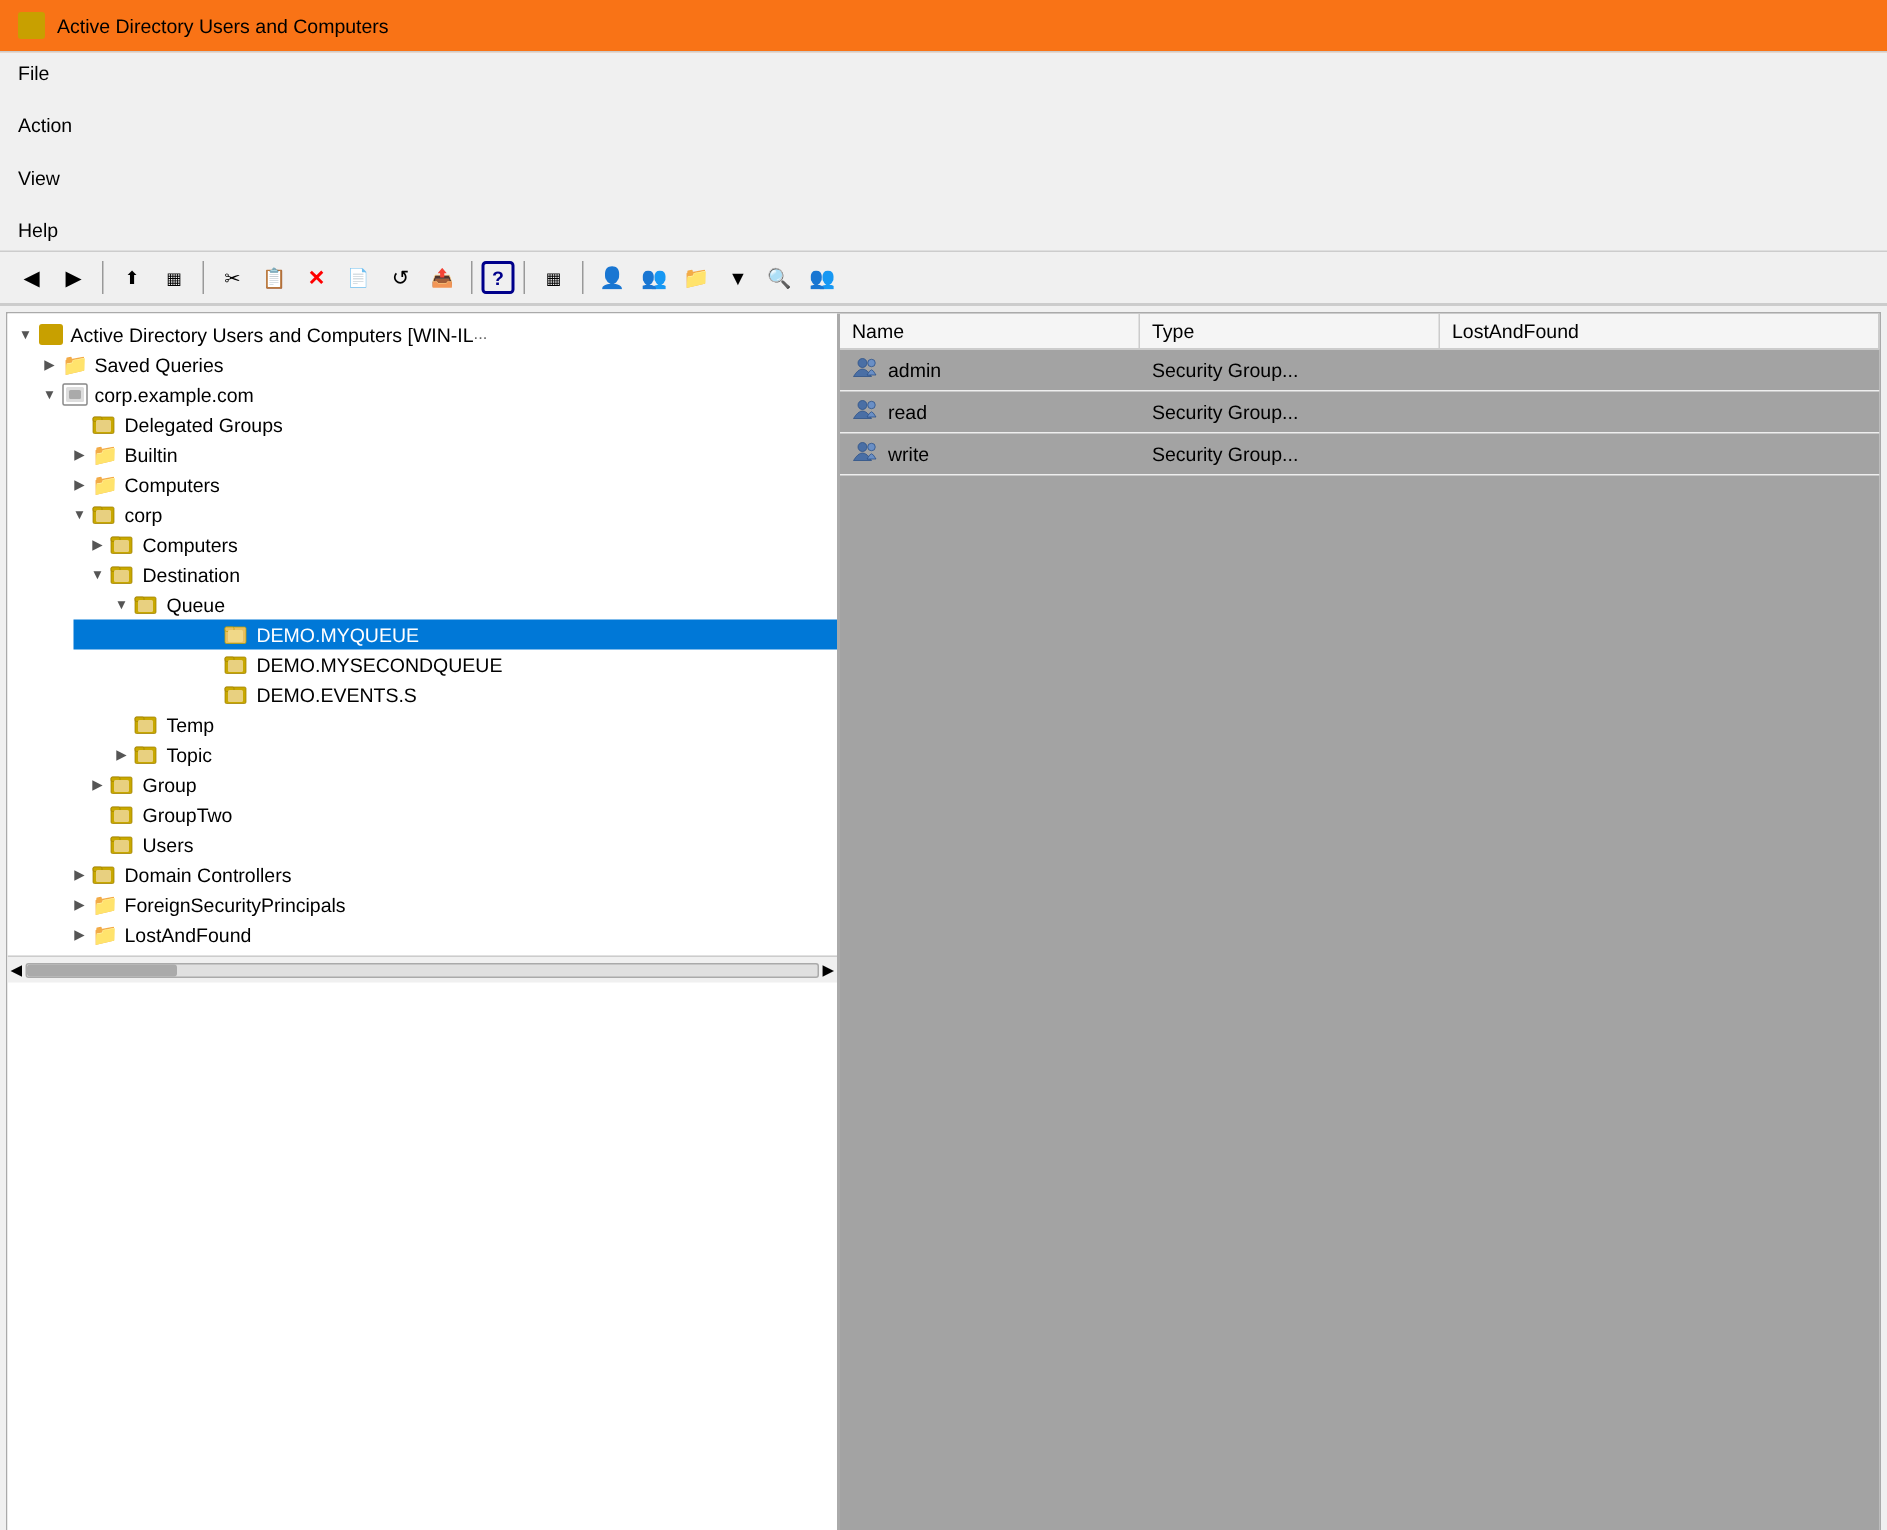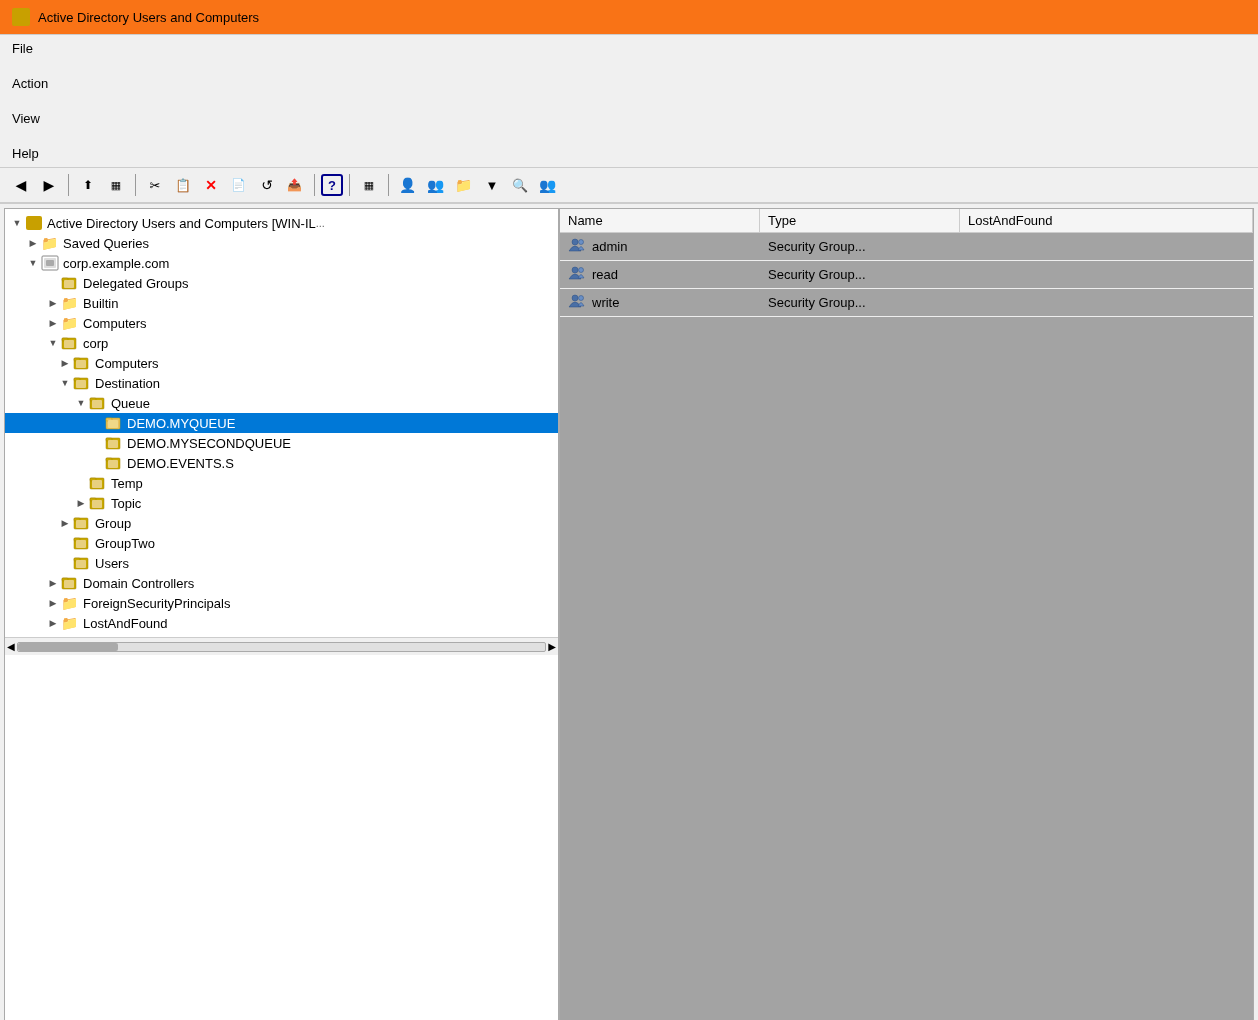--- a/index.html
+++ b/index.html
@@ -80,21 +80,21 @@
       cursor: default;
       white-space: nowrap;
       user-select: none;
     }
 
     .indent-0 { padding-left: 4px; }
     .indent-1 { padding-left: 20px; }
     .indent-2 { padding-left: 40px; }
     .indent-3 { padding-left: 52px; }
     .indent-4 { padding-left: 68px; }
-    .indent-5 { padding-left: 84px; }
+    .indent-5 { padding-left: 84px; margin-left: 44px; }
 
     .expander {
       width: 16px; height: 16px;
       display: inline-flex; align-items: center; justify-content: center;
       font-size: 9px; color: #555; flex-shrink: 0;
     }
     .tree-icon { width: 18px; height: 16px; display: inline-flex; align-items: center; justify-content: center; flex-shrink: 0; margin-right: 4px; font-size: 14px; }
 
     
     .icon-folder { color: #e8c000; }

